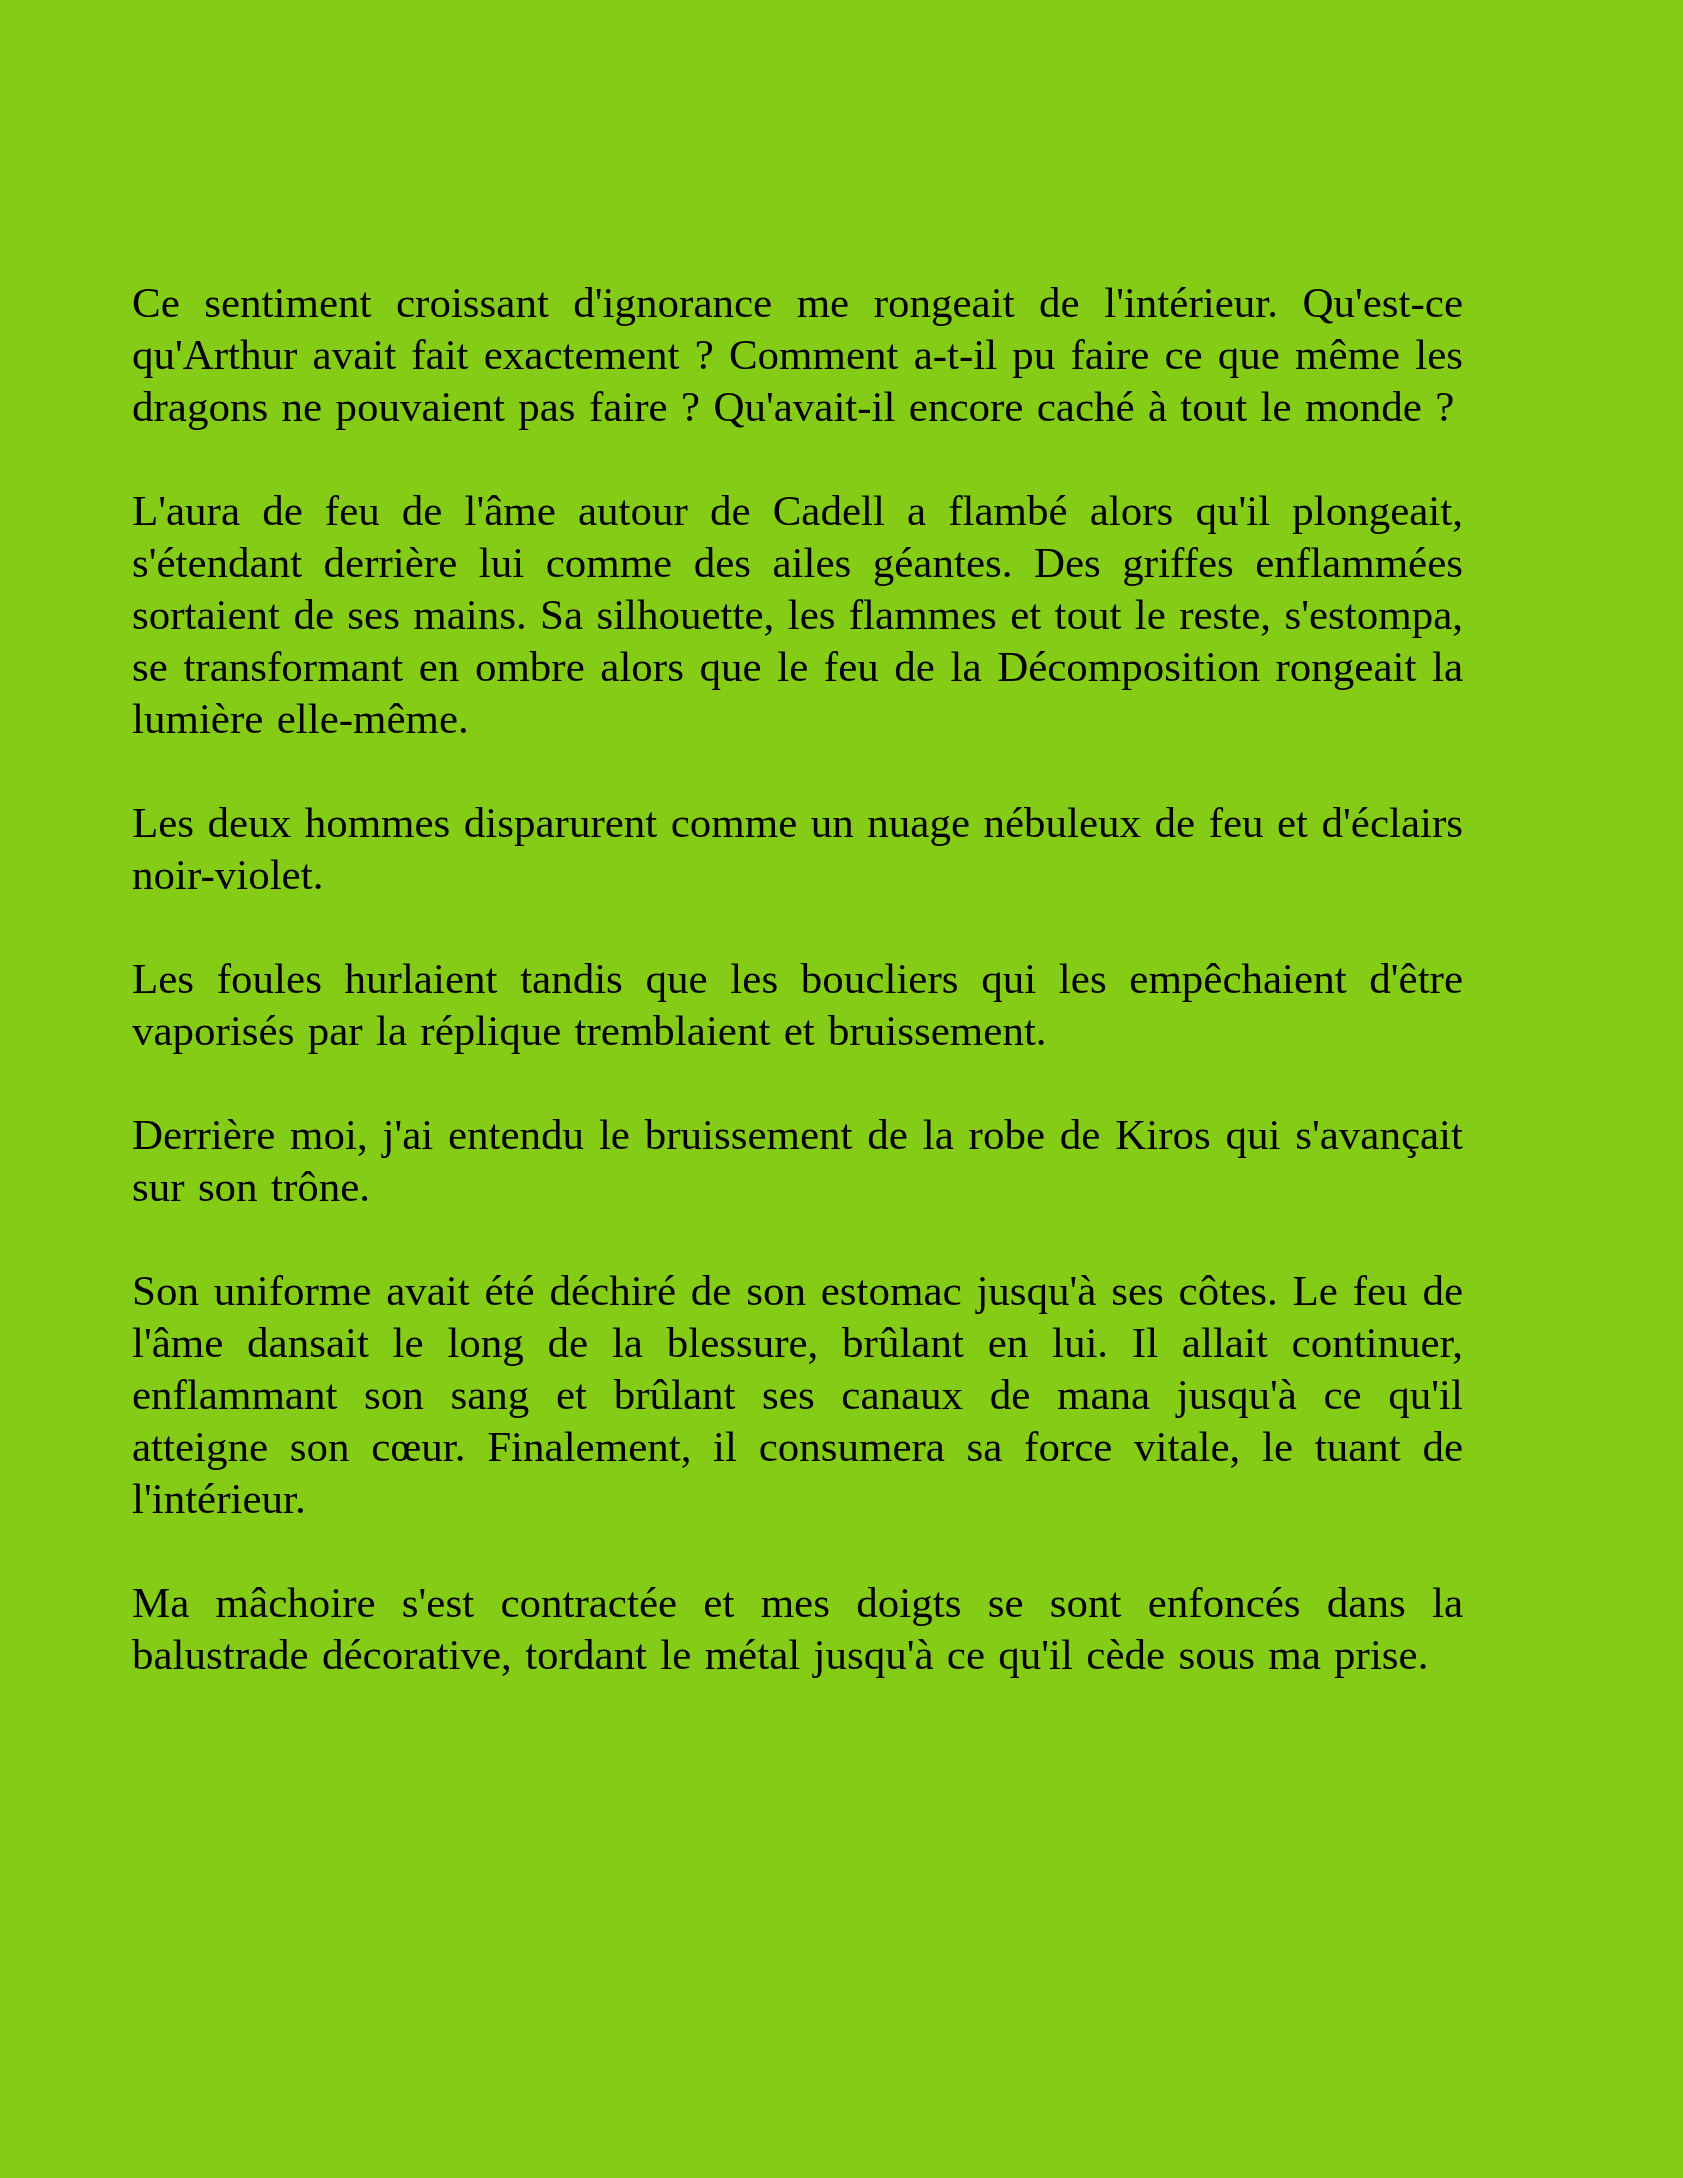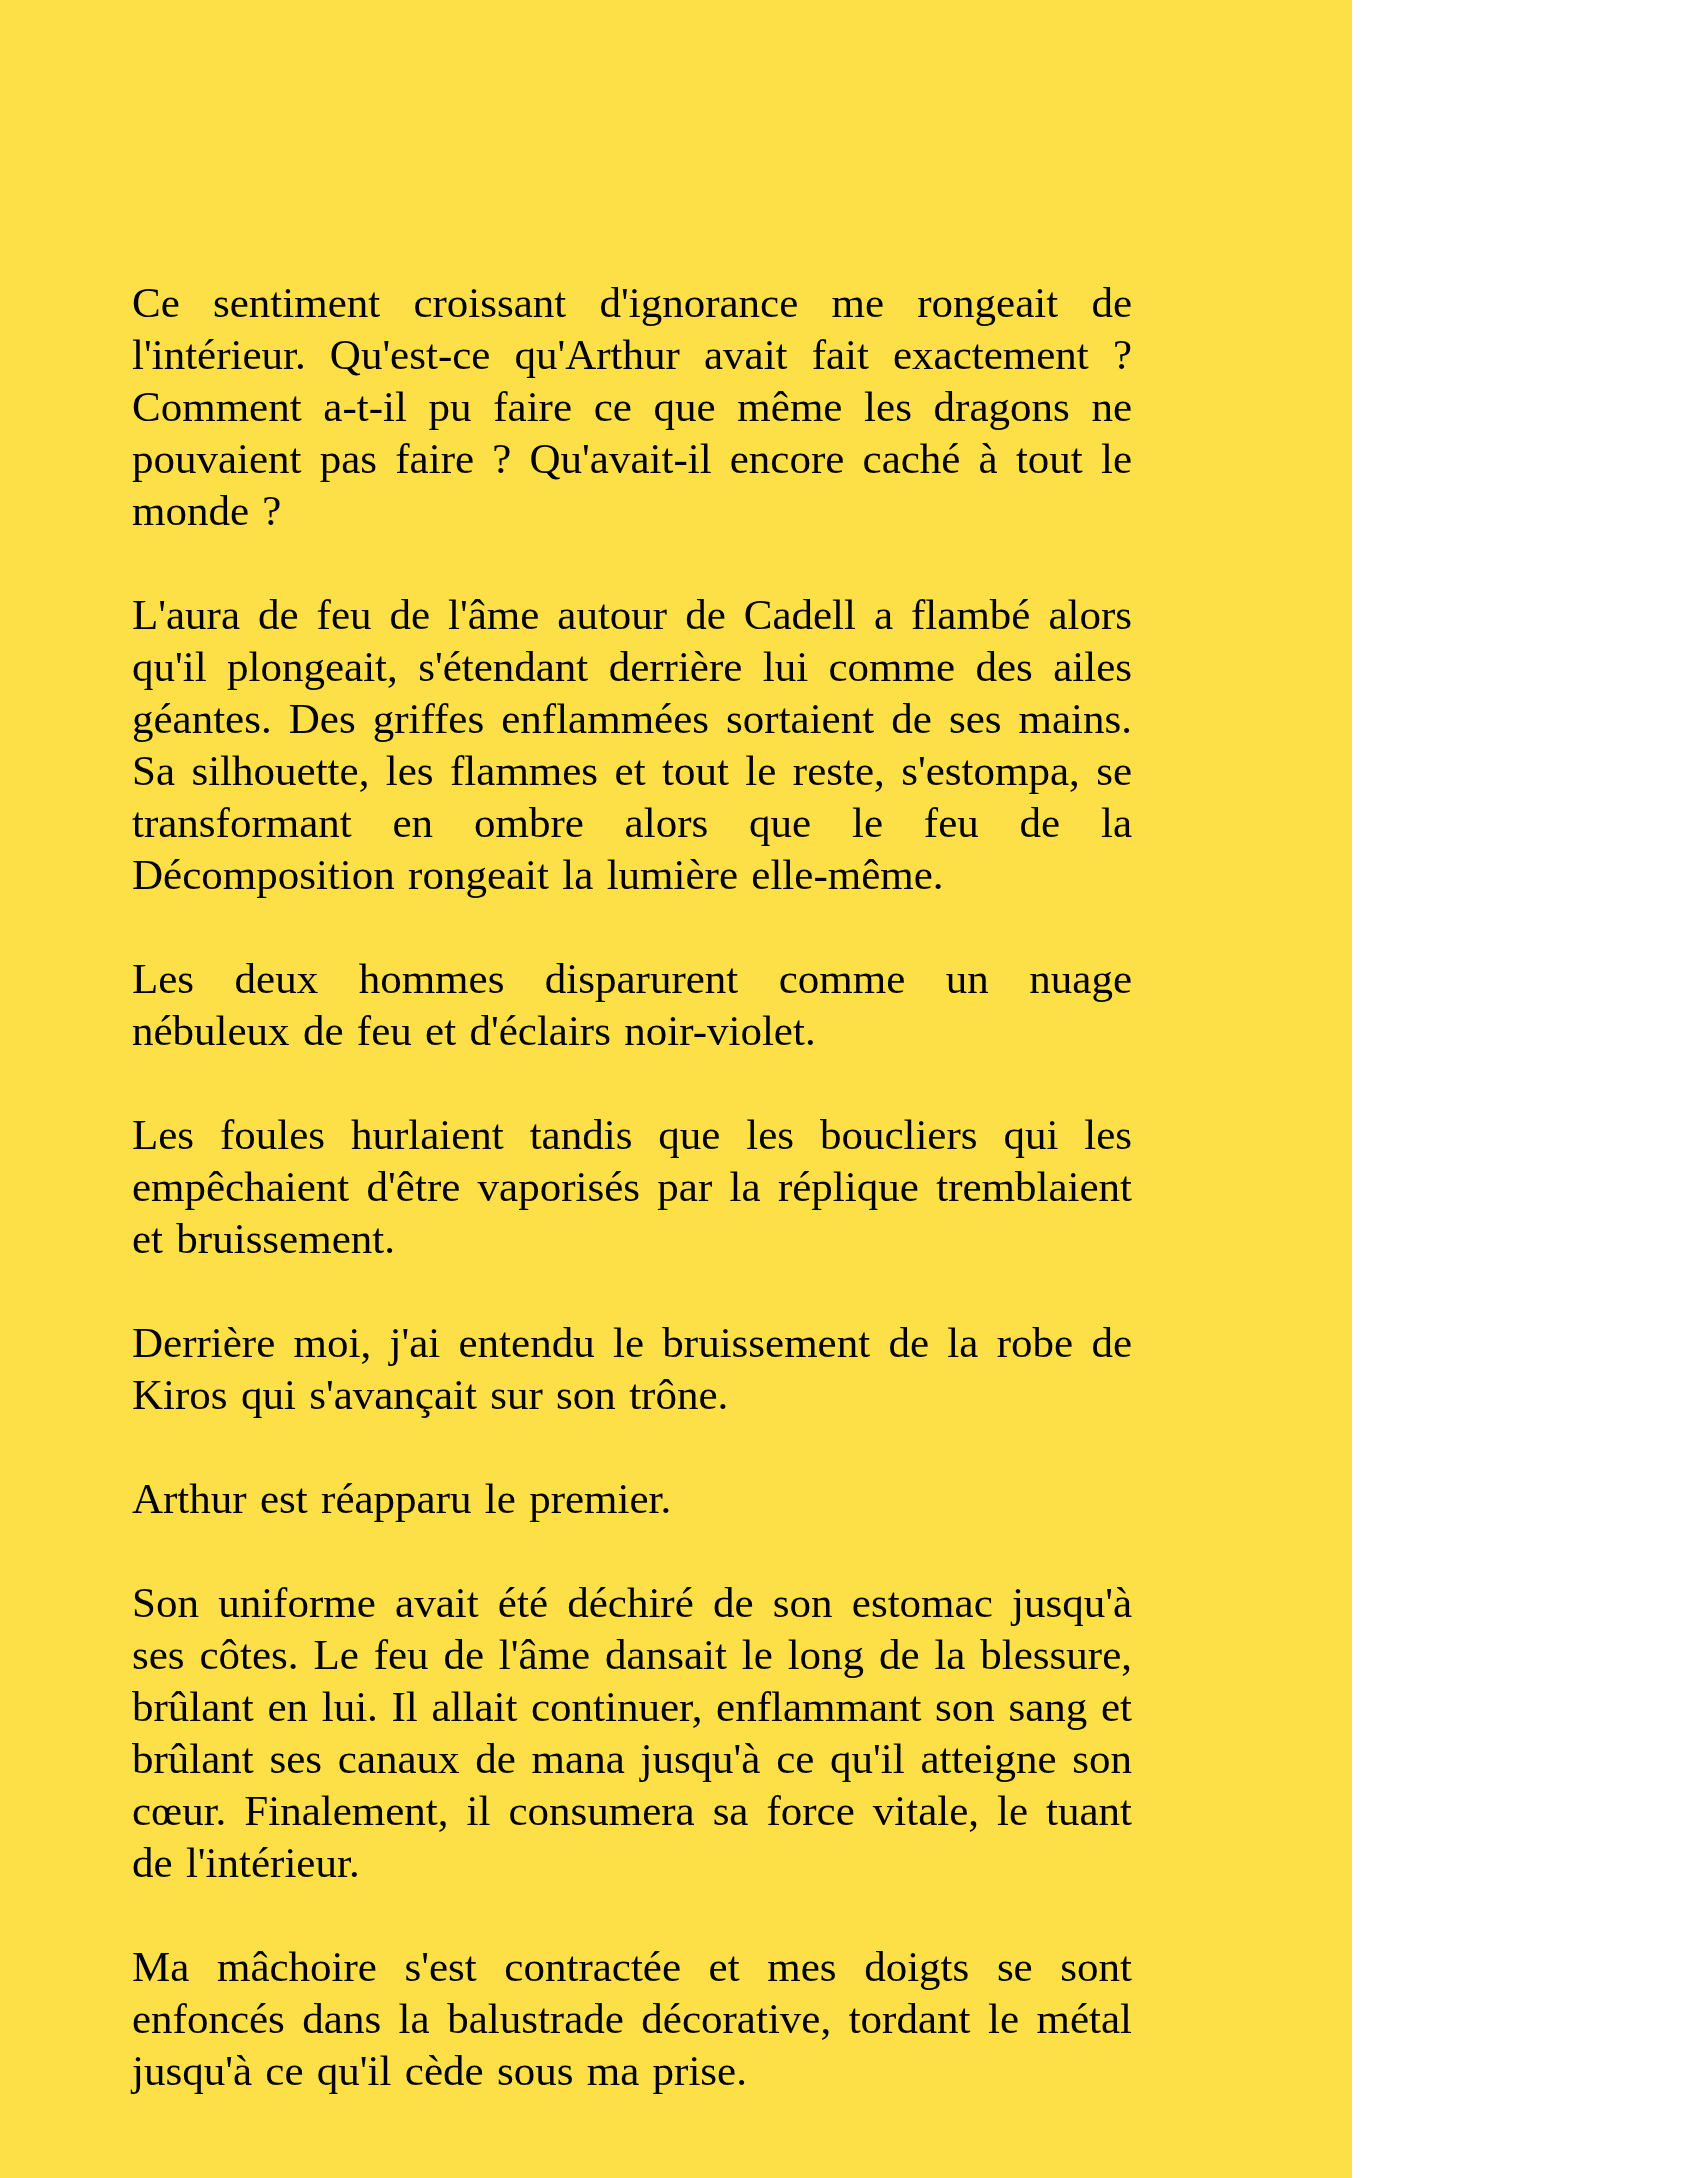--- a/index.html
+++ b/index.html
@@ -8,23 +8,23 @@
     background: #ffffff;
   }
   body {
     width: 1683px;
     height: 2178px;
     overflow: hidden;
     font-family: "Liberation Serif", "DejaVu Serif", serif;
   }
   .page {
     box-sizing: border-box;
-    width: 1352px;
+    width: 1683px;
     height: 2178px;
-    background: #fde047;
+    background: #84cc16;
     padding: 277px 220px 0 132px;
   }
   .para {
     margin: 0 0 52px 0;
     font-size: 43px;
     line-height: 52px;
     color: #000000;
     text-align: justify;
     text-justify: inter-word;
     letter-spacing: 0;
@@ -33,17 +33,16 @@
 </style>
 </head>
 <body>
 
 <div class="page">
   <p class="para">Ce sentiment croissant d'ignorance me rongeait de l'intérieur. Qu'est-ce qu'Arthur avait fait exactement&nbsp;? Comment a-t-il pu faire ce que même les dragons ne pouvaient pas faire&nbsp;? Qu'avait-il encore caché à tout le monde&nbsp;?</p>
   <p class="para">L'aura de feu de l'âme autour de Cadell a flambé alors qu'il plongeait, s'étendant derrière lui comme des ailes géantes. Des griffes enflammées sortaient de ses mains. Sa silhouette, les flammes et tout le reste, s'estompa, se transformant en ombre alors que le feu de la Décomposition rongeait la lumière elle-même.</p>
   <p class="para">Les deux hommes disparurent comme un nuage nébuleux de feu et d'éclairs noir-violet.</p>
   <p class="para">Les foules hurlaient tandis que les boucliers qui les empêchaient d'être vaporisés par la réplique tremblaient et bruissement.</p>
   <p class="para">Derrière moi, j'ai entendu le bruissement de la robe de Kiros qui s'avançait sur son trône.</p>
-  <p class="para">Arthur est réapparu le premier.</p>
   <p class="para">Son uniforme avait été déchiré de son estomac jusqu'à ses côtes. Le feu de l'âme dansait le long de la blessure, brûlant en lui. Il allait continuer, enflammant son sang et brûlant ses canaux de mana jusqu'à ce qu'il atteigne son cœur. Finalement, il consumera sa force vitale, le tuant de l'intérieur.</p>
   <p class="para">Ma mâchoire s'est contractée et mes doigts se sont enfoncés dans la balustrade décorative, tordant le métal jusqu'à ce qu'il cède sous ma prise.</p>
 </div>
 
 
 </body></html>

